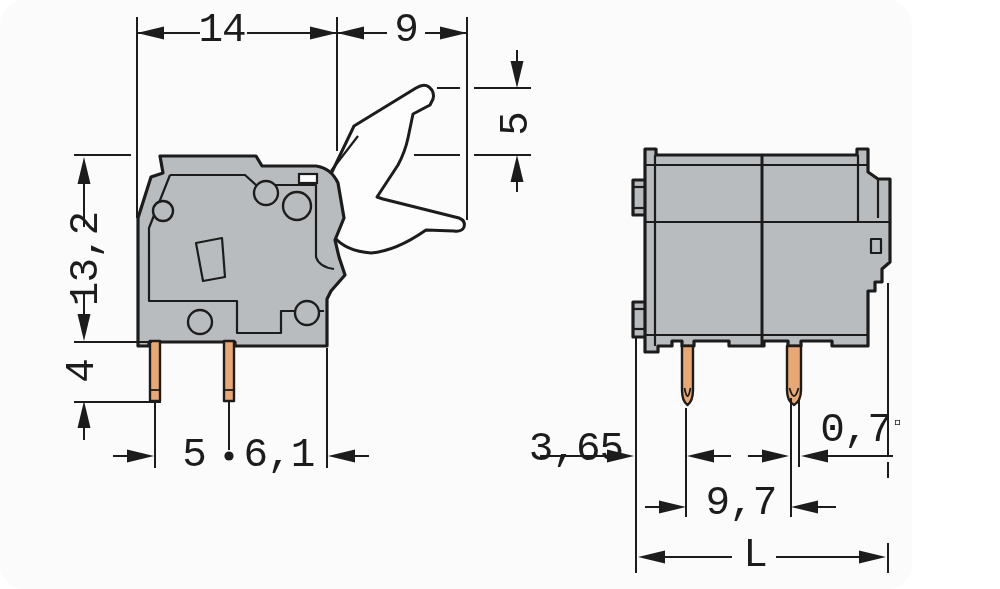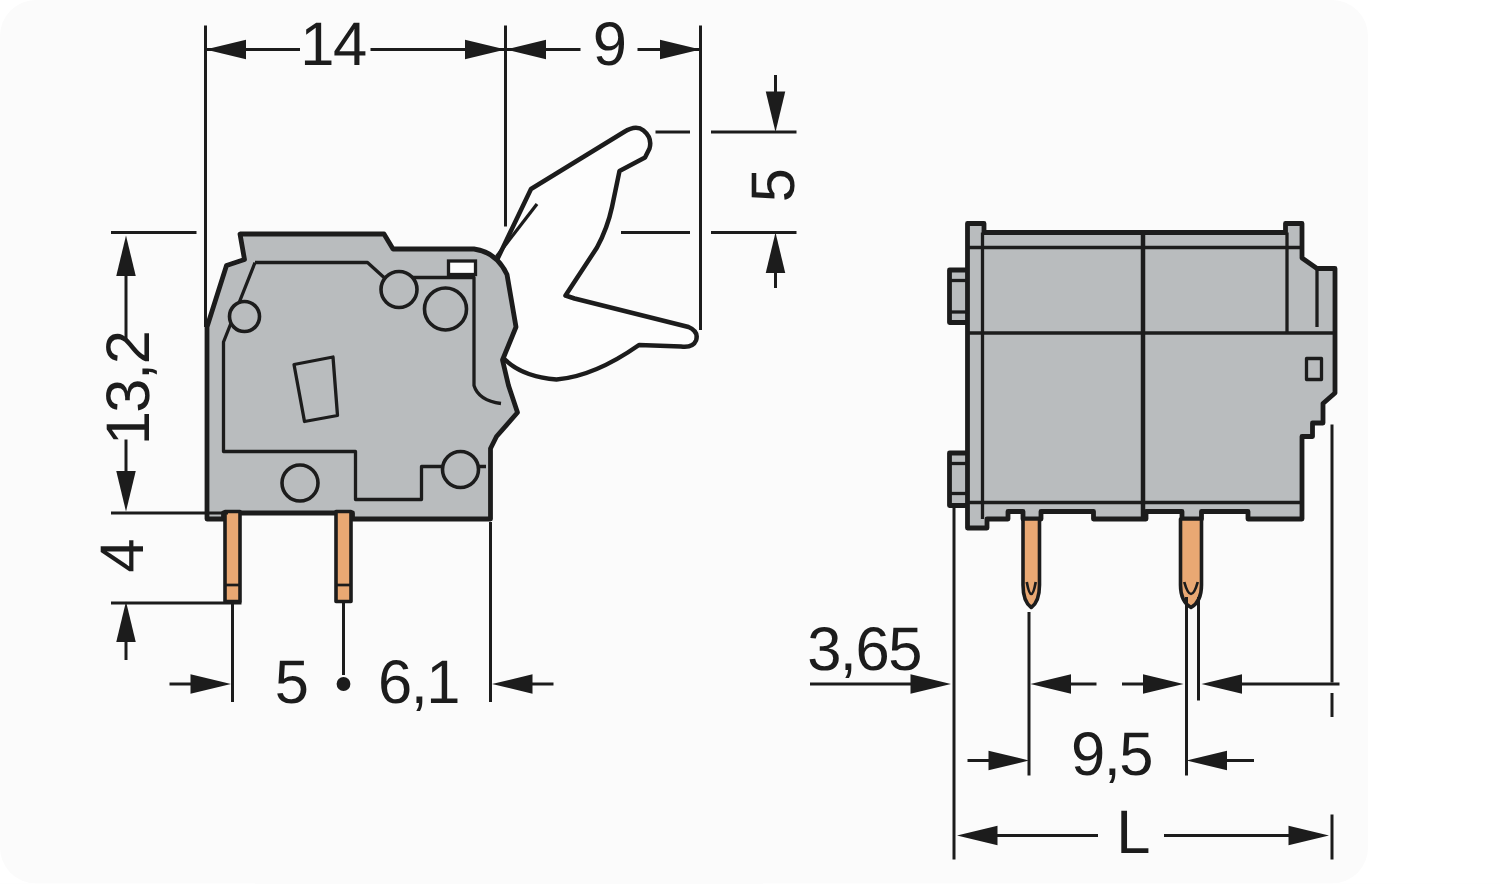--- a/index.html
+++ b/index.html
@@ -1,21 +1,21 @@
 <!DOCTYPE html>
 <html style="--background: #fbfbfb; --body-fill: #b9bcbe; --lever-fill: #fdfdfd; --pin-fill: #e9a873; --line: #1c1c1c;"><head>
 <meta charset="utf-8">
 <style>
   html,body{margin:0;padding:0;background:#fff;}
   .canvas{
     position:relative;
     width:912px;height:589px;
     background:var(--background,#fbfbfb);
     overflow:hidden;
-    font-family:Liberation Sans, sans-serif;
+    font-family:Liberation Mono, monospace;
     border-radius:24px;
   }
   svg{position:absolute;left:0;top:0;}
   .outline{fill:var(--body-fill,#b9bcbe);stroke:var(--line,#1b1b1b);stroke-width:3.2;stroke-linejoin:round;}
   .lever{fill:var(--lever-fill,#fefefe);stroke:var(--line,#1b1b1b);stroke-width:3;stroke-linejoin:round;}
   .inner{fill:none;stroke:var(--line,#1b1b1b);stroke-width:2.2;stroke-linejoin:round;}
   .thick{stroke-width:3;}
   .hole{fill:var(--body-fill,#b9bcbe);stroke:var(--line,#1b1b1b);stroke-width:2.4;}
   .notch{fill:var(--lever-fill,#fefefe);stroke:var(--line,#1b1b1b);stroke-width:2.2;}
   .pin{fill:var(--pin-fill,#e9a873);stroke:var(--line,#1b1b1b);stroke-width:2.4;stroke-linejoin:round;}
@@ -167,16 +167,17 @@
     </g>
   </svg>
 
   <div class="dim-label" style="left:222px;top:30px">14</div>
   <div class="dim-label" style="left:406px;top:30px">9</div>
   <div class="dim-label vert" style="left:516px;top:124px">5</div>
   <div class="dim-label vert" style="left:86px;top:259px">13,2</div>
   <div class="dim-label vert" style="left:82px;top:371px">4</div>
   <div class="dim-label" style="left:194px;top:455px">5</div>
   <div class="dim-label" style="left:279px;top:455px">6,1</div>
-  <div class="dim-label" style="left:576px;top:433px">3,65</div>
-  <div class="dim-label" style="left:741px;top:503px">9,5</div>
+  <div class="dim-label" style="left:576px;top:449px">3,65</div>
+  <div class="dim-label" style="left:862px;top:430px"><span>0,7</span><sup>▫</sup></div>
+  <div class="dim-label" style="left:741px;top:503px">9,7</div>
   <div class="dim-label" style="left:755px;top:555px">L</div>
 </div>
 
 </body></html>

